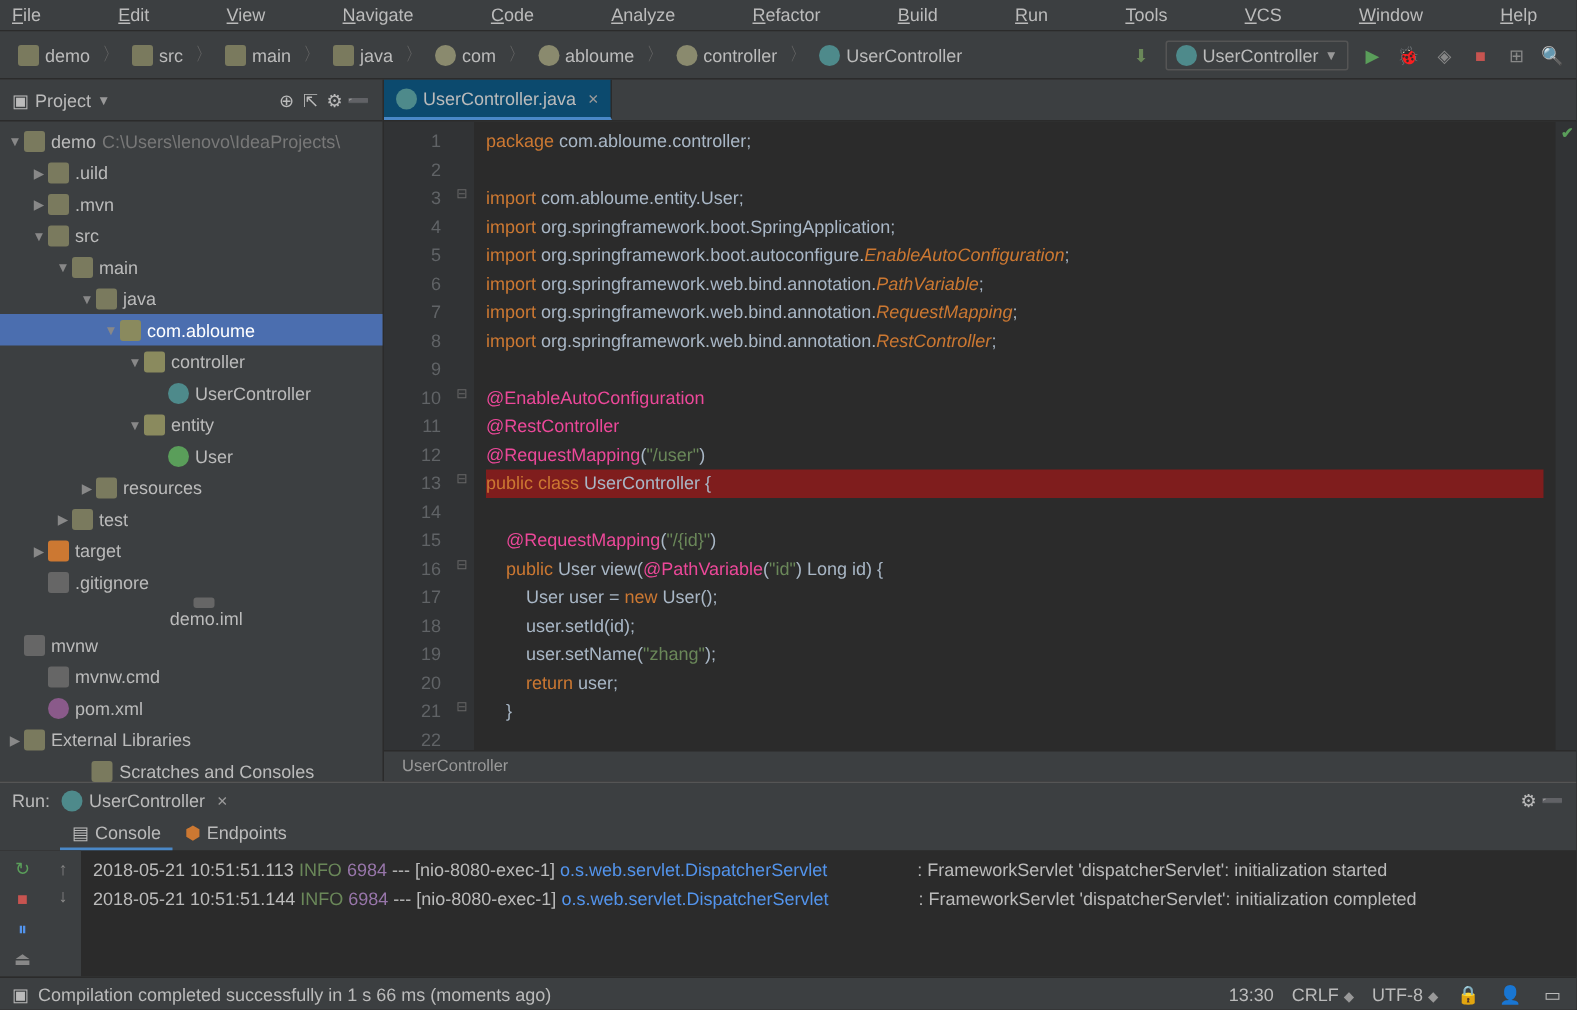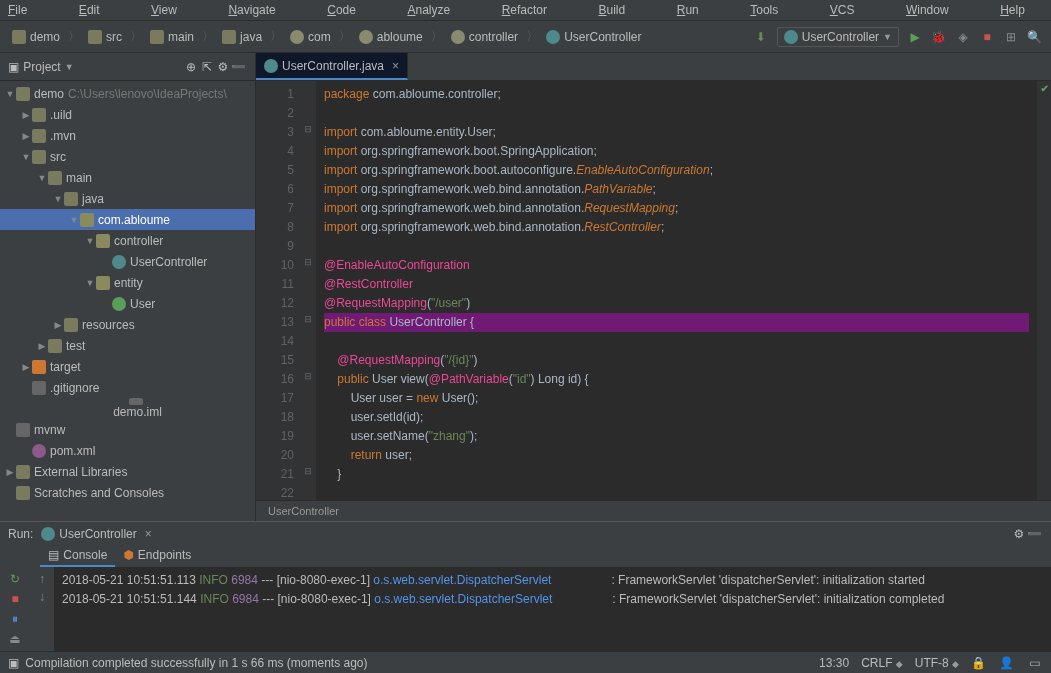--- a/index.html
+++ b/index.html
@@ -32,34 +32,34 @@
 .tree-icon.pkg { background: #8a8a5e; border-radius: 2px; }
 .tree-icon.target { background: #cc7832; }
 .tree-icon.file { background: #666; }
 .tree-icon.m { background: #8a5a8a; border-radius: 50%; }
 .tree-label { color: #bbbbbb; }
 .tree-row.selected .tree-label { color: #fff; }
 .tree-path { color: #787878; margin-left: 4px; }
 .editor-area { flex: 1; display: flex; flex-direction: column; background: #2b2b2b; }
 .editor-tabs { display: flex; background: #3c3f41; border-bottom: 1px solid #2b2b2b; height: 28px; }
 .editor-tab { display: flex; align-items: center; gap: 4px; padding: 4px 8px; background: #515658; border-right: 1px solid #2b2b2b; cursor: pointer; }
-.editor-tab.active { background: #0f172a; border-bottom: 2px solid #4a88c7; }
+.editor-tab.active { background: #0c4a6e; border-bottom: 2px solid #4a88c7; }
 .close-x { color: #999; cursor: pointer; margin-left: 4px; }
 .editor-body { flex: 1; display: flex; overflow: hidden; }
 .gutter { width: 44px; background: #313335; color: #606366; text-align: right; padding: 4px 6px 4px 0; font-family: "Consolas", monospace; font-size: 12px; line-height: 19px; }
 .gutter-extra { width: 16px; background: #313335; }
 .gutter-extra div { height: 19px; display: flex; align-items: center; justify-content: center; }
 .code { flex: 1; padding: 4px 8px; font-family: "Consolas", monospace; font-size: 12px; line-height: 19px; white-space: pre; color: #a9b7c6; overflow: hidden; position: relative; }
 .kw { color: #cc7832; }
 .str { color: #6a8759; }
 .ann { color: #ec4899; }
 .pkg-txt { color: #a9b7c6; }
 .cls { color: #a9b7c6; }
 .imp-cls { color: #cc7832; font-style: italic; }
-.code-line.highlight { background: #701a75; }
+.code-line.highlight { background: #7f1d1d; }
 .breadcrumb-bottom { padding: 4px 12px; background: #3c3f41; border-top: 1px solid #2b2b2b; color: #999; font-size: 11px; }
 .run-panel { height: 130px; background: #2b2b2b; border-top: 1px solid #555; display: flex; flex-direction: column; }
 .run-header { display: flex; align-items: center; padding: 2px 8px; background: #3c3f41; height: 24px; }
 .run-tabs { display: flex; padding: 0 8px; background: #3c3f41; height: 22px; }
 .run-tab { display: flex; align-items: center; gap: 4px; padding: 2px 8px; cursor: pointer; border-bottom: 2px solid transparent; }
 .run-tab.active { border-bottom: 2px solid #4a88c7; }
 .run-body { flex: 1; display: flex; background: #2b2b2b; }
 .run-side { width: 30px; display: flex; flex-direction: column; align-items: center; gap: 4px; padding: 4px 0; background: #3c3f41; }
 .run-side2 { width: 24px; display: flex; flex-direction: column; align-items: center; gap: 2px; padding: 4px 0; background: #3c3f41; }
 .console { flex: 1; padding: 4px 8px; font-family: "Consolas", monospace; font-size: 12px; line-height: 19px; color: #bbbbbb; overflow: hidden; }
@@ -244,29 +244,34 @@
           <span class="tree-icon file"></span>
           <span class="tree-label">demo.iml</span>
         </div>
         <div class="tree-row" style="padding-left: 4px;">
           <span class="tree-arrow"></span>
           <span class="tree-icon file"></span>
           <span class="tree-label">mvnw</span>
         </div>
         <div class="tree-row" style="padding-left: 20px;">
           <span class="tree-arrow"></span>
+          <span class="tree-icon file"></span>
+          <span class="tree-label">mvnw.cmd</span>
+        </div>
+        <div class="tree-row" style="padding-left: 20px;">
+          <span class="tree-arrow"></span>
           <span class="tree-icon m"></span>
           <span class="tree-label">pom.xml</span>
         </div>
         <div class="tree-row" style="padding-left: 4px;">
           <span class="tree-arrow">▶</span>
           <span class="tree-icon folder"></span>
           <span class="tree-label">External Libraries</span>
         </div>
-        <div class="tree-row" style="padding-left: 4px;">
+        <div class="tree-row" style="padding-left: 4px; justify-content: center;">
           <span class="tree-arrow"></span>
           <span class="tree-icon folder"></span>
           <span class="tree-label">Scratches and Consoles</span>
         </div>
       </div>
   </div>
 
   <div class="editor-area">
     <div class="editor-tabs">
       <div class="editor-tab active">

